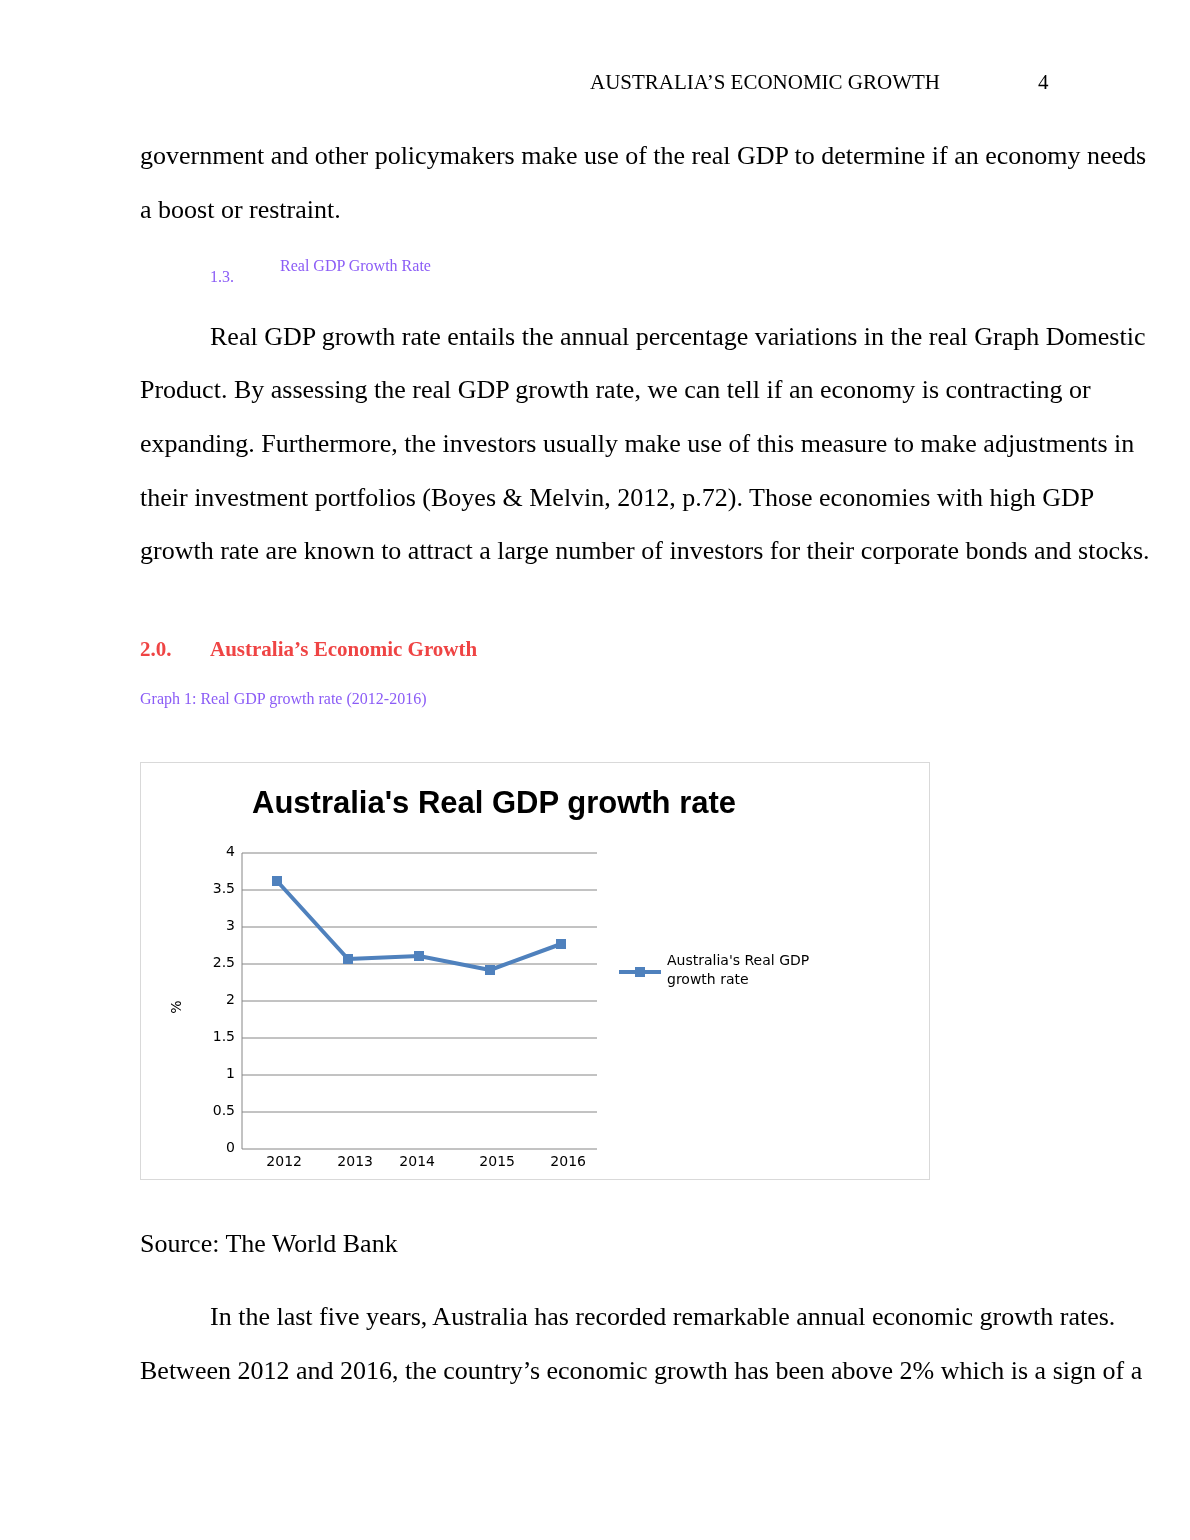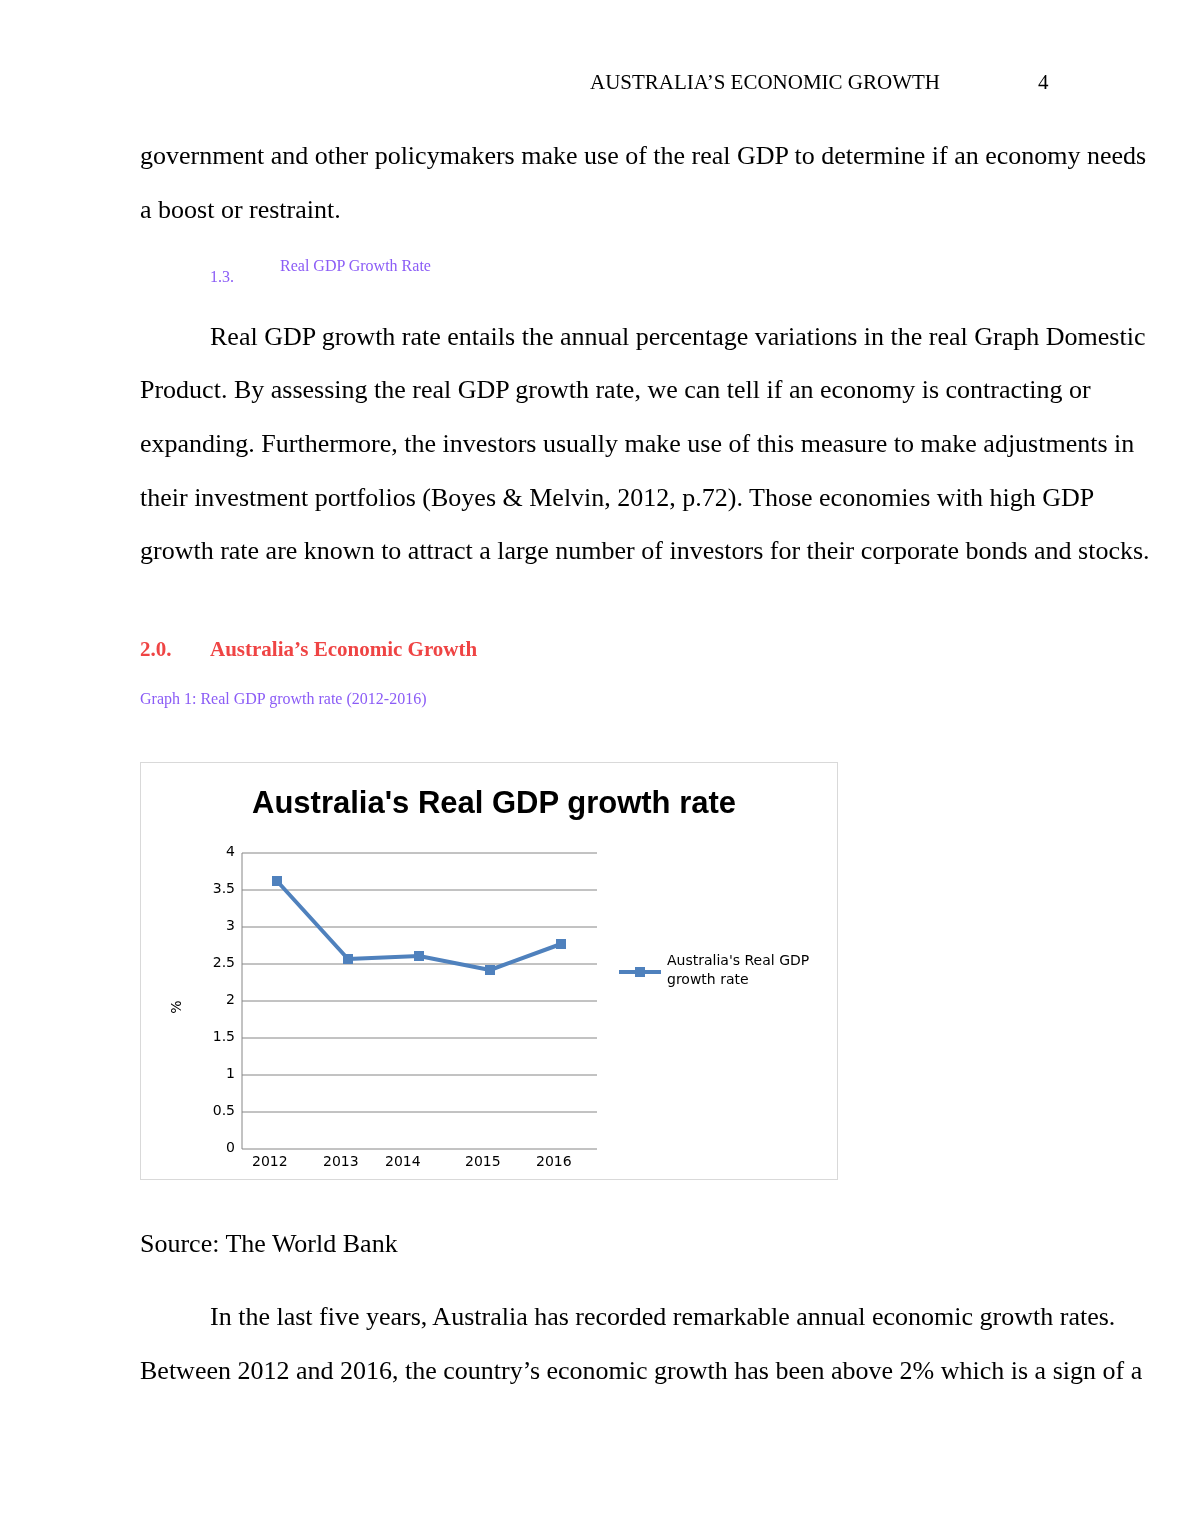--- a/index.html
+++ b/index.html
@@ -3,24 +3,24 @@
 <meta charset="utf-8">
 <style>
   html, body { margin:0; padding:0; background:#ffffff; }
   body { width:1190px; height:1540px; position:relative; font-family:"Liberation Serif", serif; color:#000; overflow:hidden; }
   .abs { position:absolute; white-space:nowrap; }
   .running-head { top:70px; left:590px; font-size:21px; }
   .page-num { top:70px; left:1038px; font-size:21px; }
   .body-line { font-size:26px; left:140px; }
   .h-light { color:#8b5cf6; font-weight:normal; font-size:16px; }
   .h-dark { color:#ef4444; font-weight:bold; font-size:21px; }
-  .chart-box { position:absolute; left:140px; top:762px; width:698px; height:418px; border:1px solid #d9d9d9; box-sizing:border-box; }
+  .chart-box { position:absolute; left:140px; top:762px; width:790px; height:418px; border:1px solid #d9d9d9; box-sizing:border-box; }
   .chart-title { position:absolute; left:0; width:698px; top:22px; text-align:left; padding-left:111px; box-sizing:border-box; font-family:"Liberation Sans", sans-serif; font-weight:bold; font-size:31px; }
   .tick-y { position:absolute; font-family:"DejaVu Sans", sans-serif; font-size:14px; text-align:right; width:40px; }
-  .tick-x { position:absolute; font-family:"DejaVu Sans", sans-serif; font-size:14px; width:50px; text-align:left; }
+  .tick-x { position:absolute; font-family:"DejaVu Sans", sans-serif; font-size:14px; width:50px; text-align:right; }
   .ylabel { position:absolute; left:28px; top:236px; font-family:"DejaVu Sans", sans-serif; font-size:14px; transform:rotate(-90deg); }
   .legend-text { position:absolute; left:526px; top:188px; font-family:"DejaVu Sans", sans-serif; font-size:14px; line-height:19px; white-space:normal; width:165px; }
 </style>
 </head>
 <body>
 
 <div class="abs running-head">AUSTRALIA’S ECONOMIC GROWTH</div>
 <div class="abs page-num">4</div>
 
 <div class="abs body-line" style="top:141px">government and other policymakers make use of the real GDP to determine if an economy needs</div>

